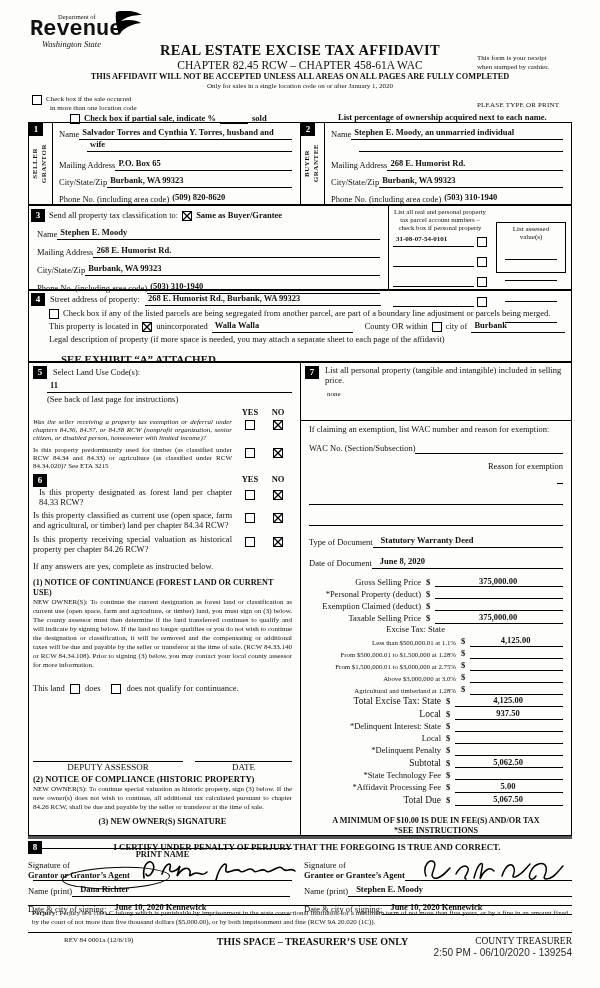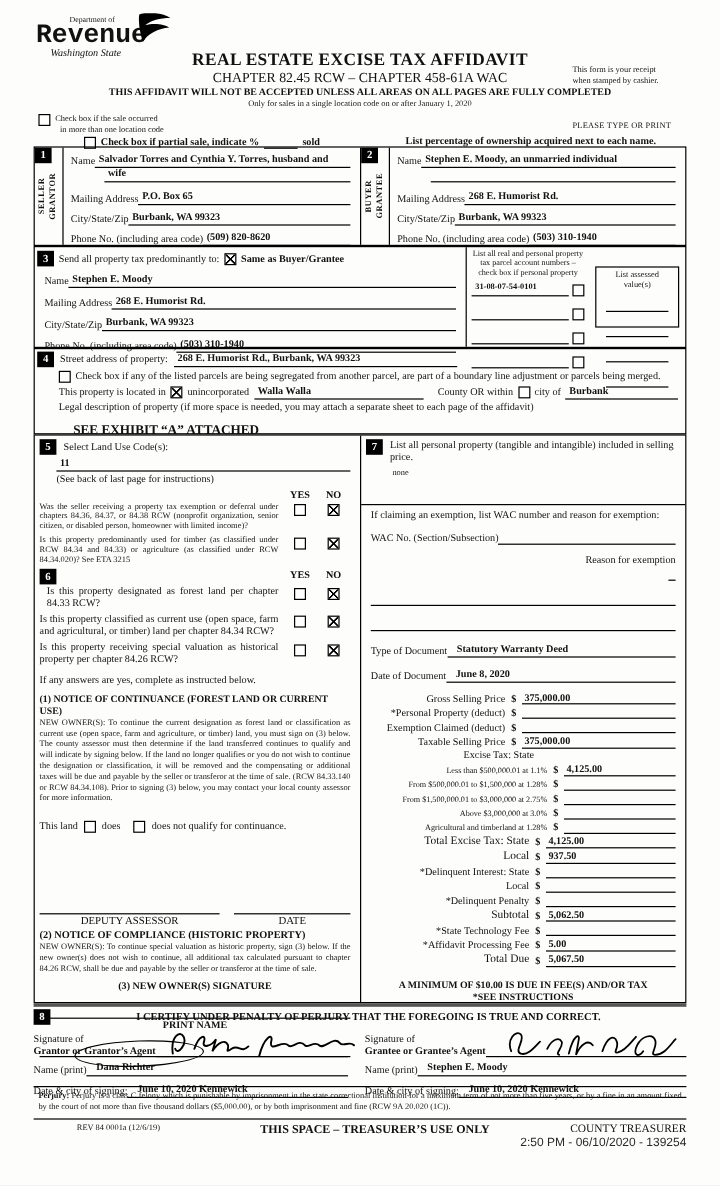--- a/index.html
+++ b/index.html
@@ -31,21 +31,21 @@
   
   .q{display:flex;align-items:flex-start;margin-top:4px;}
   .q .qt{flex:1;padding-right:4px;text-align:justify;}
   .q .cbc{width:28px;display:flex;justify-content:center;padding-top:2px;flex:0 0 auto;}
   .ynhead{display:flex;justify-content:flex-end;font-weight:bold;}
   .ynhead span{width:28px;text-align:center;}
   
   .amt{display:flex;align-items:flex-end;margin-top:2px;}
   .amt .al{flex:1;text-align:right;padding-right:5px;white-space:nowrap;}
   .amt .ds{width:9px;font-weight:bold;flex:0 0 auto;}
-  .amt .av{border-bottom:1px solid #000;text-align:left;font-weight:bold;
+  .amt .av{border-bottom:1px solid #000;text-align:center;font-weight:bold;
            padding:0 4px 0 2px;min-height:10px;box-sizing:border-box;flex:0 0 auto;}
   .g-line{width:128px;} .b-line{width:93px;} .t-line{width:108px;}
   .small{font-size:7px;} .tiny{font-size:6.8px;}
   .just{text-align:justify;}
   svg.sig{position:absolute;pointer-events:none;}
 </style>
 </head>
 <body>
 
 <div class="page">
@@ -148,21 +148,21 @@
           <span class="fill">(503) 310-1940</span>
         </div>
       </div>
     </div>
   </div>
 
   <div class="abs box" style="left:28px;top:205px;width:544px;height:85px;display:flex;">
     <div style="width:360px;border-right:1.5px solid #000;padding:3px 8px 3px 2px;box-sizing:border-box;display:flex;flex-direction:column;">
       <div class="row" style="align-items:center;gap:4px;">
         <div class="numbox">3</div>
-        <span class="lbl">Send all property tax predominantly to:</span>
+        <span class="lbl">Send all property tax classification to:</span>
         <span class="cb checked"></span>
         <span class="b">Same as Buyer/Grantee</span>
       </div>
       <div class="row" style="margin-top:6px;margin-left:6px;">
         <span class="lbl">Name</span>
         <span class="fill">Stephen E. Moody</span>
       </div>
       <div class="row" style="margin-top:6px;margin-left:6px;">
         <span class="lbl">Mailing Address</span>
         <span class="fill">268 E. Humorist Rd.</span>
@@ -243,21 +243,21 @@
       </div>
       <div class="row" style="margin-left:14px;margin-top:2px;">
         <span class="fill" style="text-align:left;">11</span>
       </div>
       <div style="margin-left:14px;margin-top:2px;">(See back of last page for instructions)</div>
 
       <div class="ynhead" style="margin-top:3px;">
         <span>YES</span>
         <span>NO</span>
       </div>
-      <div class="q" style="margin-top:0;">
+      <div class="q" style="margin-top:0;font-style:italic;">
         <span class="qt small">Was the seller receiving a property tax exemption or deferral under chapters 84.36, 84.37, or 84.38 RCW (nonprofit organization, senior citizen, or disabled person, homeowner with limited income)?</span>
         <span class="cbc">
             <span class="cb"></span>
           </span>
         <span class="cbc">
             <span class="cb checked"></span>
           </span>
       </div>
       <div class="q">
         <span class="qt small">Is this property predominantly used for timber (as classified under RCW 84.34 and 84.33) or agriculture (as classified under RCW 84.34.020)? See ETA 3215</span>

